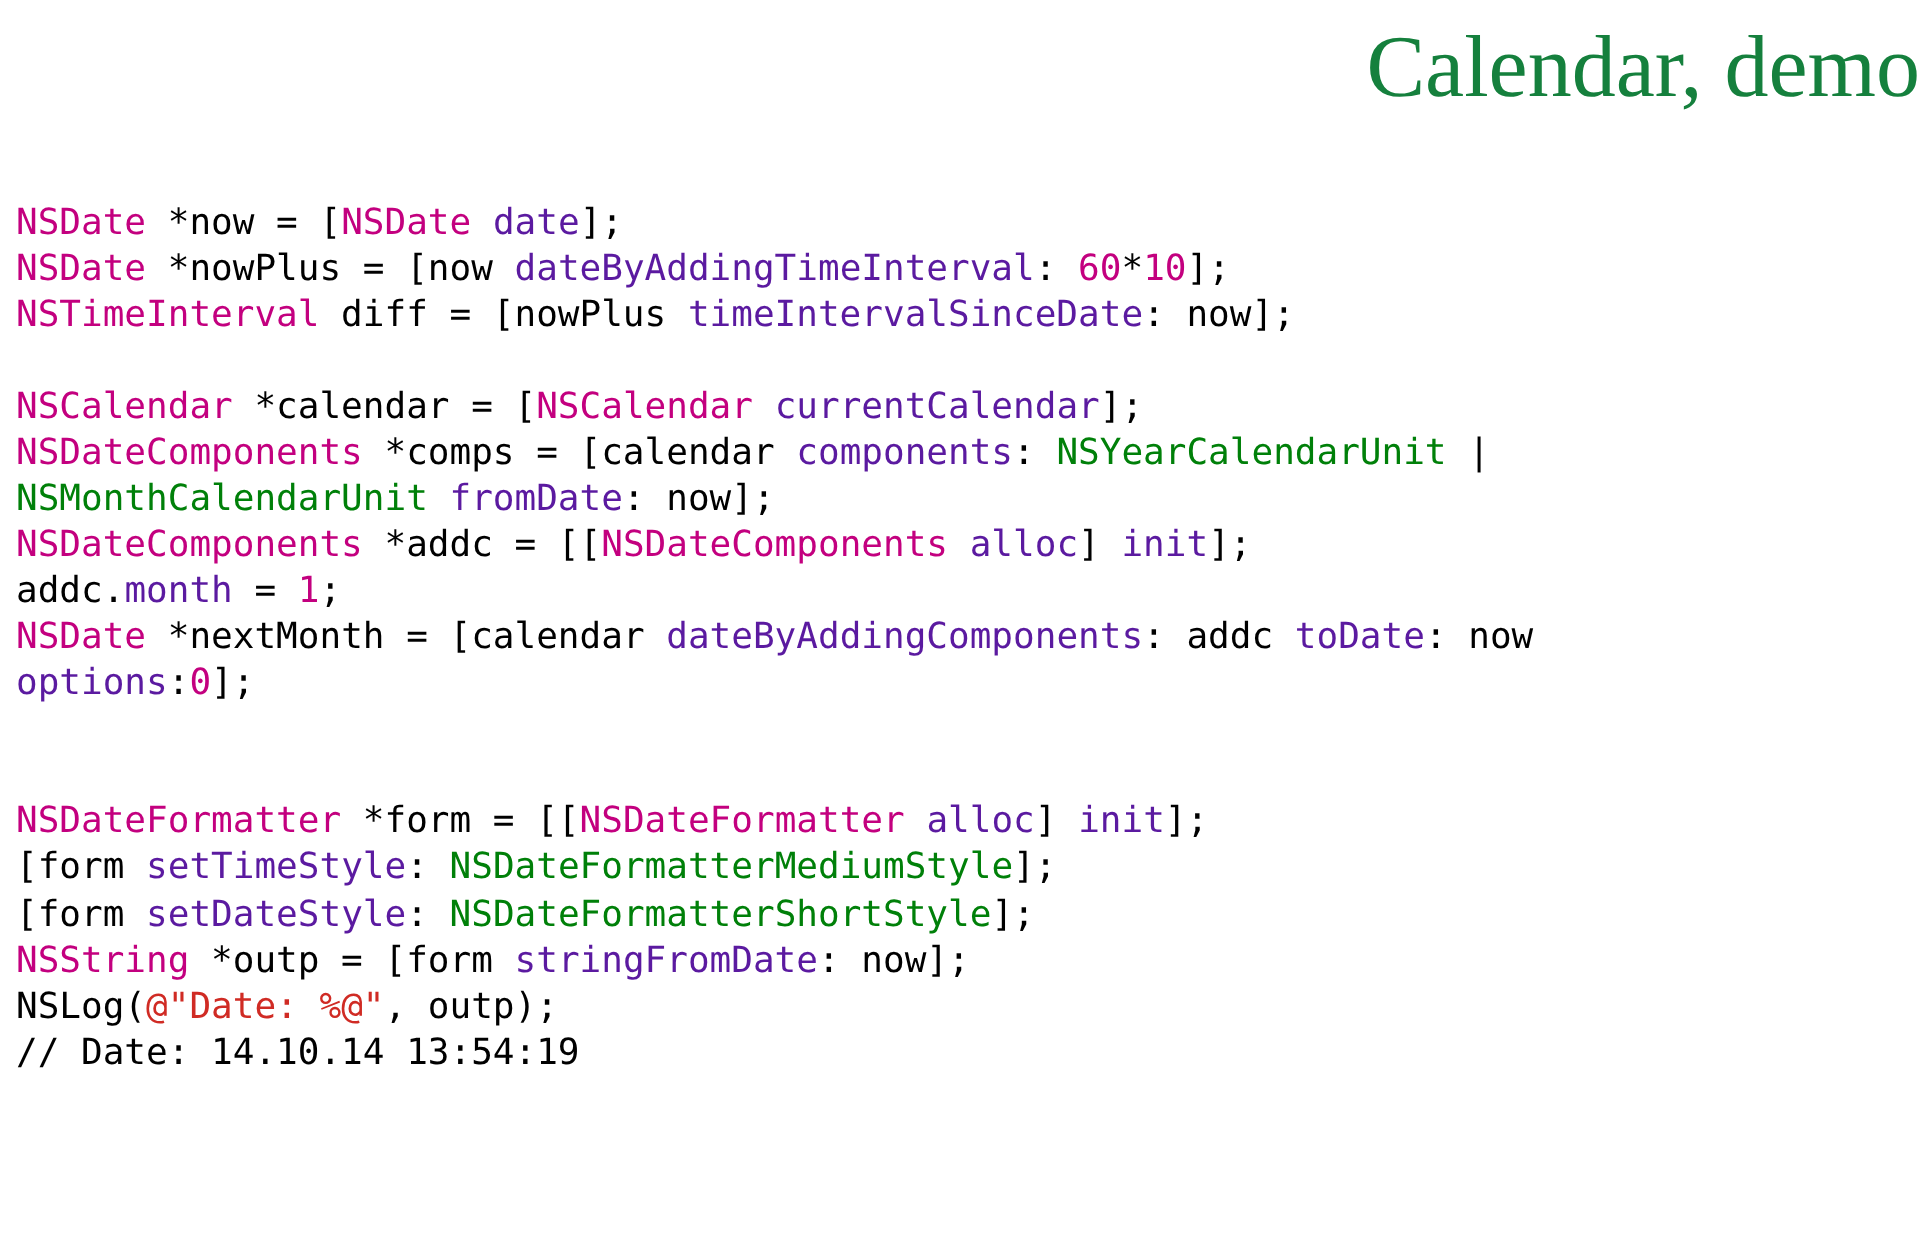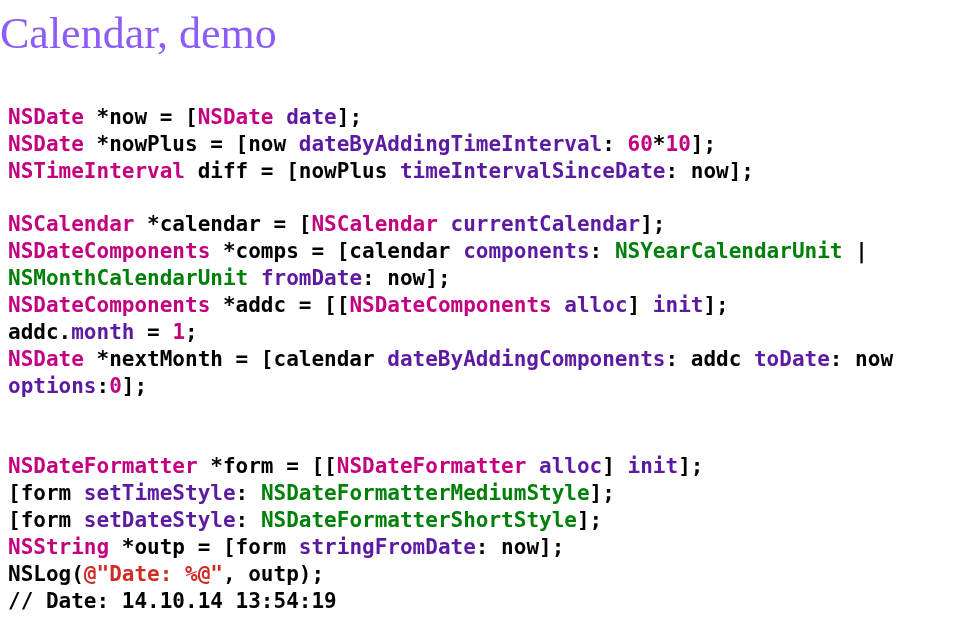--- a/index.html
+++ b/index.html
@@ -7,32 +7,31 @@
     padding: 0;
     width: 960px;
     height: 622px;
     background: #ffffff;
     font-family: "Menlo", "DejaVu Sans Mono", "Consolas", monospace;
     overflow: hidden;
   }
   .title {
     font-family: "Georgia", "Times New Roman", serif;
     font-size: 44px;
-    text-align: left;
+    text-align: right;
     margin-top: 8px;
     margin-bottom: 18px;
-    color: #8b5cf6;
+    color: #15803d;
   }
   .code {
-    font-size: 21px;
+    font-size: 18px;
     line-height: 1.28;
     white-space: pre;
     color: #000;
     padding: 0 8px 0 8px;
-    font-weight: bold;
   }
   .kw   { color: #c3007f; } 
   .msg  { color: #5b1aa0; } 
   .id   { color: #008009; } 
   .str  { color: #d02b24; }
 </style>
 </head>
 <body>
 
 <div class="title">Calendar, demo</div>

